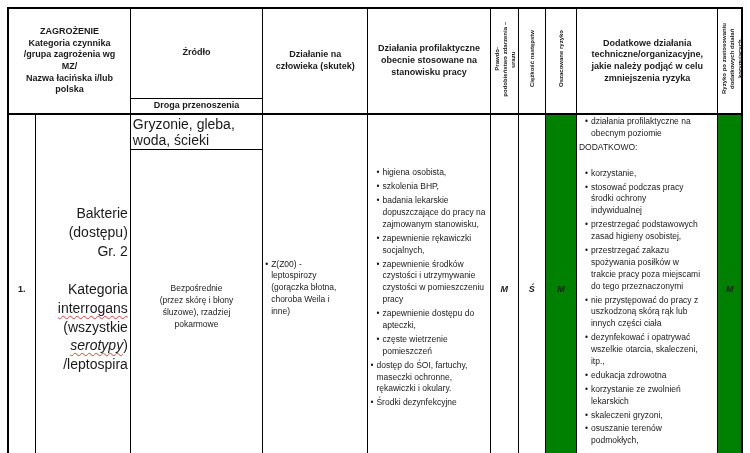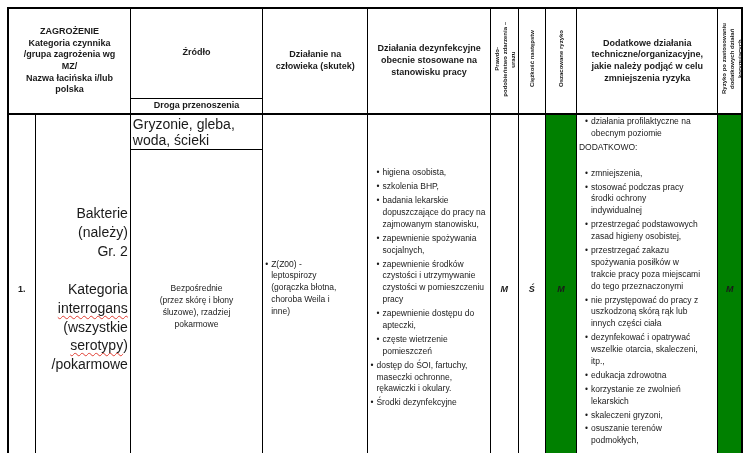--- a/index.html
+++ b/index.html
@@ -131,21 +131,21 @@
         <tr style="height:90px">
       <th class="hcell bb2" colspan="2" rowspan="2">ZAGROŻENIE
 Kategoria czynnika
 /grupa zagrożenia wg
 MZ/
 Nazwa łacińska i/lub
 polska</th>
       <th class="hcell">Źródło</th>
       <th class="hcell bb2" rowspan="2">Działanie na
 człowieka (skutek)</th>
-      <th class="hcell bb2" rowspan="2">Działania dezynfekcyjne
+      <th class="hcell bb2" rowspan="2">Działania profilaktyczne
 obecnie stosowane na
 stanowisku pracy</th>
       <th class="vcell bb2" rowspan="2">
         <span class="vtext">Prawdo-
 podobieństwo zdarzenia –
 urazu</span>
       </th>
       <th class="vcell bb2" rowspan="2">
         <span class="vtext">Ciężkość następstw</span>
       </th>
@@ -165,27 +165,27 @@
 
     <tr style="height:16px">
       <th class="hcell bb2">Droga przenoszenia</th>
     </tr>
 
     <tr style="height:18px">
       <td class="numcell" rowspan="2">1.</td>
       <td class="hazardcell" rowspan="2">
         <div>
               <div><span>Bakterie</span></div>
-              <div><span>(należy)</span></div>
+              <div><span>(dostępu)</span></div>
               <div><span>Gr. 2</span></div>
               <div>&nbsp;</div>
               <div><span>Kategoria</span></div>
               <div><span class="wavy" style="text-decoration-color: rgb(224, 60, 49);">interrogans</span></div>
-              <div><span>(wszystkie </span><span class="wavy" style="text-decoration-color: rgb(224, 60, 49);">serotypy</span><span>)</span></div>
-              <div><span>/pokarmowe</span></div>
+              <div><span>(wszystkie </span><span class="wavy" style="text-decoration-color: rgb(224, 60, 49); font-style: italic;">serotypy</span><span>)</span></div>
+              <div><span>/leptospira</span></div>
             </div>
       </td>
       <td class="transmission">Gryzonie, gleba, woda, ścieki</td>
       <td class="listcell" rowspan="2">
         <div class="bullets">
               <div class="bullet">
                 <span class="dot">•</span>
                 <span class="btxt">Z(Z00) -
 leptospirozy
 (gorączka błotna,
@@ -205,21 +205,21 @@
                 <span class="btxt">szkolenia BHP,</span>
               </div>
               <div class="bullet ind">
                 <span class="dot">•</span>
                 <span class="btxt">badania lekarskie
 dopuszczające do pracy na
 zajmowanym stanowisku,</span>
               </div>
               <div class="bullet ind">
                 <span class="dot">•</span>
-                <span class="btxt">zapewnienie spożywania
+                <span class="btxt">zapewnienie rękawiczki
 socjalnych,</span>
               </div>
               <div class="bullet ind">
                 <span class="dot">•</span>
                 <span class="btxt">zapewnienie środków
 czystości i utrzymywanie
 czystości w pomieszczeniu
 pracy</span>
               </div>
               <div class="bullet ind">
@@ -253,21 +253,21 @@
                 <div class="bullet ind">
                   <span class="dot">•</span>
                   <span class="btxt">działania profilaktyczne na
 obecnym poziomie</span>
                 </div>
               </div>
           <div class="subhead">DODATKOWO:</div>
           <div class="bullets">
                 <div class="bullet ind">
                   <span class="dot">•</span>
-                  <span class="btxt">zmniejszenia,</span>
+                  <span class="btxt">korzystanie,</span>
                 </div>
                 <div class="bullet ind">
                   <span class="dot">•</span>
                   <span class="btxt">stosować podczas pracy
 środki ochrony
 indywidualnej</span>
                 </div>
                 <div class="bullet ind">
                   <span class="dot">•</span>
                   <span class="btxt">przestrzegać podstawowych

